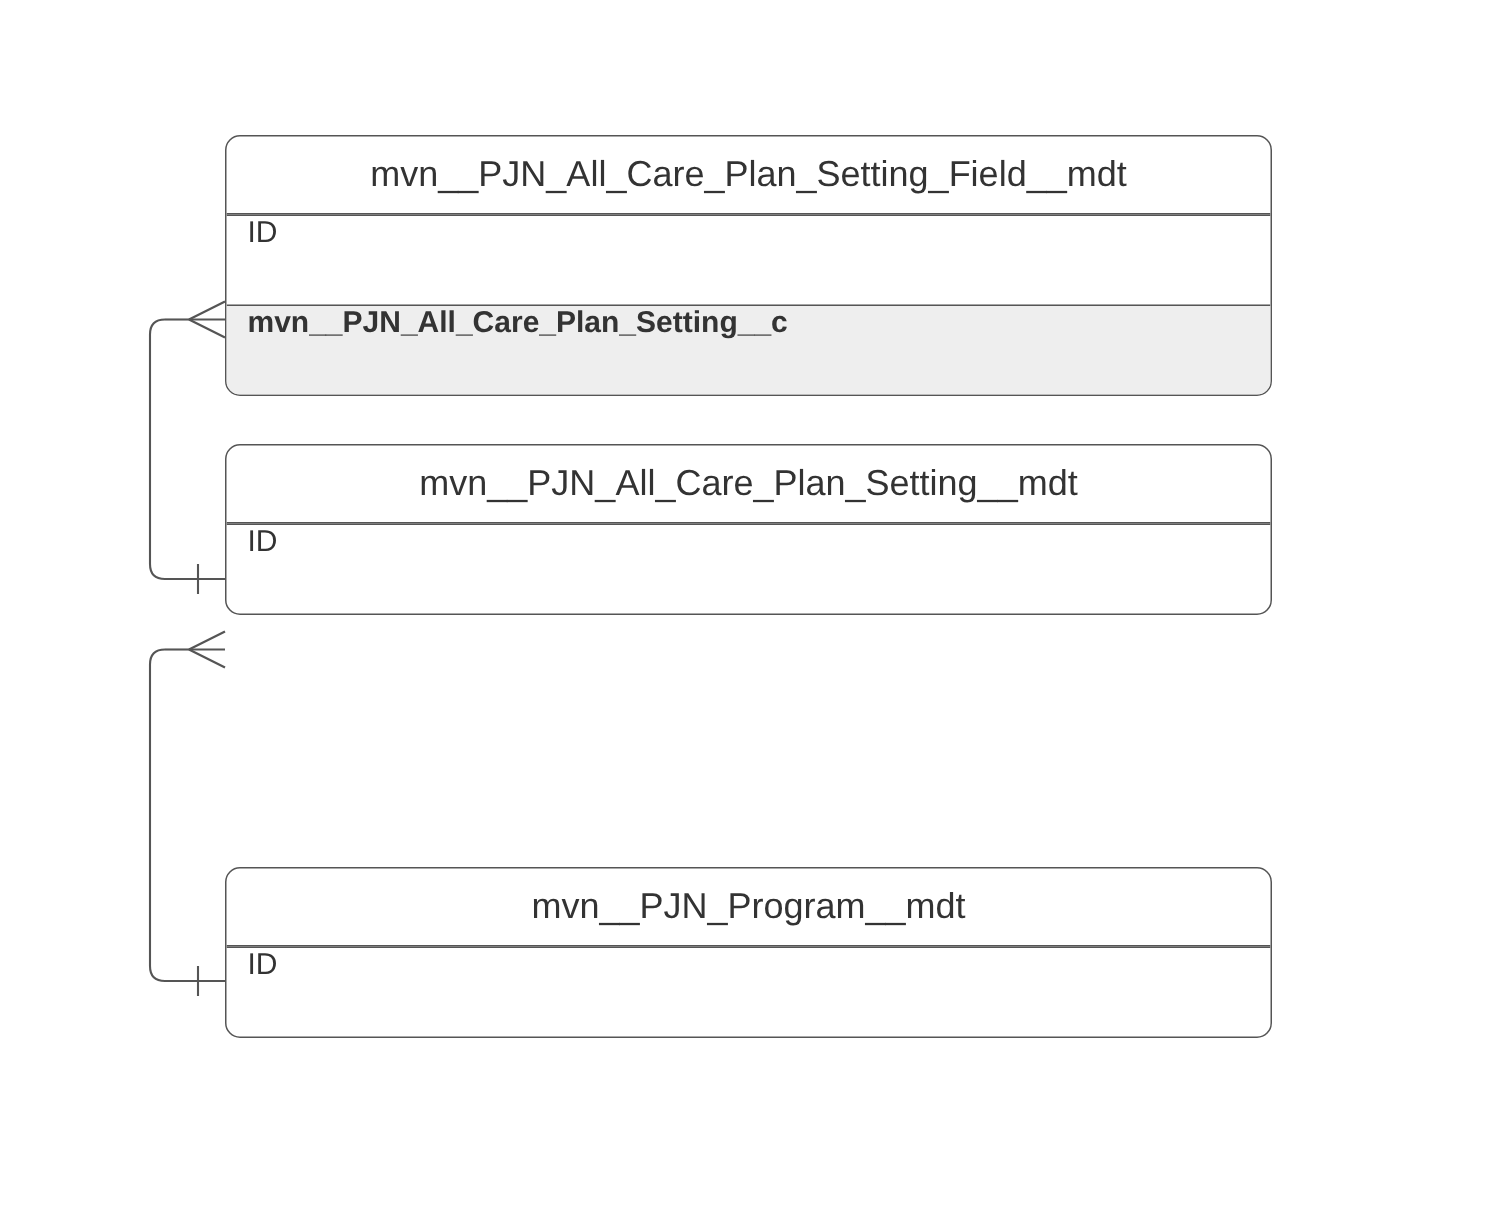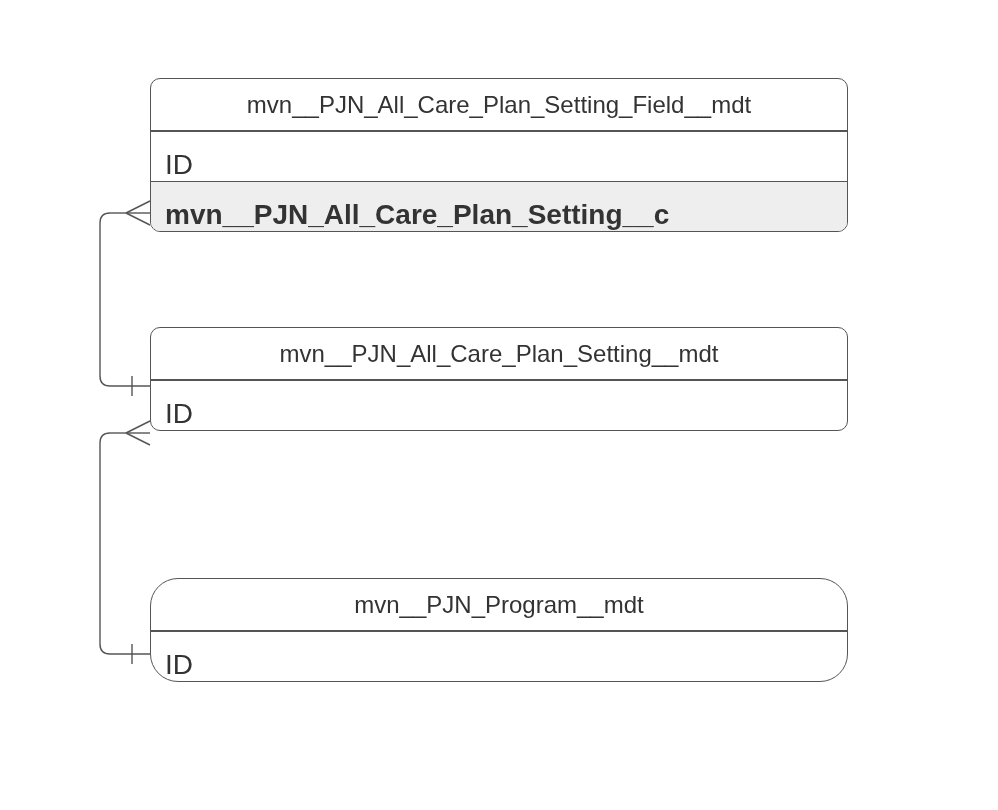--- a/index.html
+++ b/index.html
@@ -27,25 +27,25 @@
   .entity-header {
     height: 52px;
     display: flex;
     align-items: center;
     justify-content: center;
     font-size: 24px;
     border-bottom: 1px solid var(--border);
     box-sizing: border-box;
   }
   .row {
-    height: 50px;
+    height: 60px;
     display: flex;
-    align-items: flex-end;
+    align-items: flex-start;
     padding: 0 14px;
-    font-size: 28px;
+    font-size: 20px;
     box-sizing: border-box;
     border-top: 1px solid var(--border);
   }
   .row:first-of-type { border-top: none; }
   .row.shaded { background: var(--fill-shaded); font-weight: bold; }
 </style>
 </head>
 <body>
 
 <svg width="998" height="810">
@@ -69,41 +69,41 @@
     <line x1="150" y1="421" x2="126" y2="433"></line>
     <line x1="150" y1="433" x2="126" y2="433"></line>
     <line x1="150" y1="445" x2="126" y2="433"></line>
     <line x1="126" y1="433" x2="110" y2="433"></line>
 
     <line x1="110" y1="654" x2="150" y2="654"></line>
     <line x1="132" y1="644" x2="132" y2="664"></line>
   </g>
 </svg>
 
-<div class="entity" style="top:78px;">
+<div class="entity" style="top:90px;">
   <div class="entity-header">
     <span>mvn__PJN_All_Care_Plan_Setting_Field__mdt</span>
   </div>
   <div class="row">
     <span>ID</span>
   </div>
   <div class="row shaded">
     <span>mvn__PJN_All_Care_Plan_Setting__c</span>
   </div>
 </div>
 
-<div class="entity" style="top:327px;">
+<div class="entity" style="top:296px;">
   <div class="entity-header">
     <span>mvn__PJN_All_Care_Plan_Setting__mdt</span>
   </div>
   <div class="row">
     <span>ID</span>
   </div>
 </div>
 
-<div class="entity" style="top:578px;border-radius:28px;">
+<div class="entity" style="top:578px;">
   <div class="entity-header">
     <span>mvn__PJN_Program__mdt</span>
   </div>
   <div class="row">
     <span>ID</span>
   </div>
 </div>
 
 </body></html>

